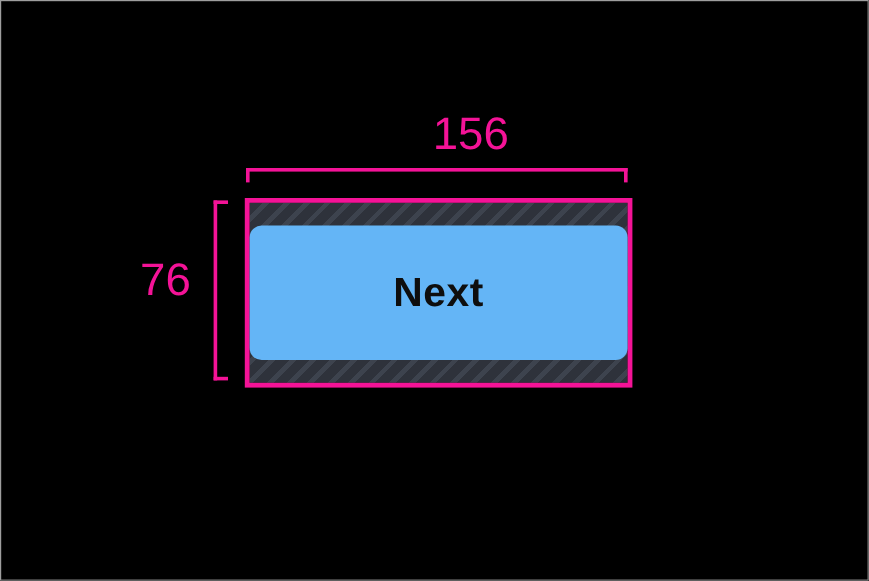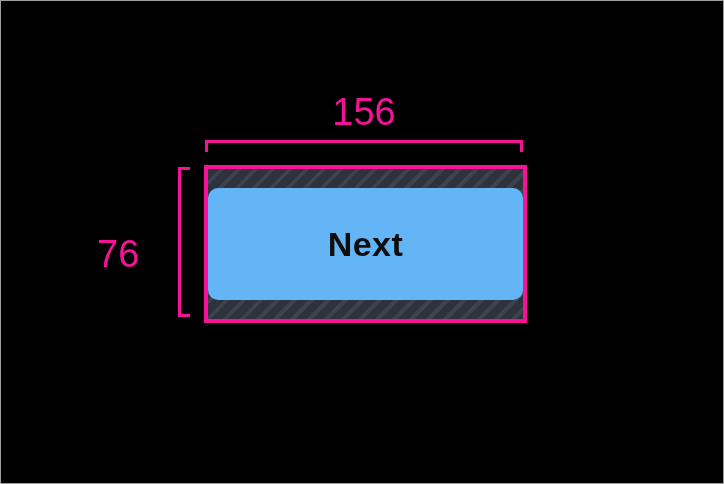--- a/index.html
+++ b/index.html
@@ -20,27 +20,27 @@
     position: absolute;
     color: #f41397;
     font-size: 38px;
     line-height: 1;
     font-weight: 400;
   }
   .dim-label.width {
     left: 303px;
     top: 92px;
     width: 120px;
-    text-align: center;
+    text-align: right;
   }
   .dim-label.height {
     left: 96px;
-    top: 234px;
+    top: 214px;
     width: 62px;
-    text-align: left;
+    text-align: right;
   }
   .bracket-h {
     position: absolute;
     left: 204px;
     top: 139px;
     width: 318px;
     height: 12px;
     box-sizing: border-box;
     border-top: 3px solid #f41397;
     border-left: 3px solid #f41397;

